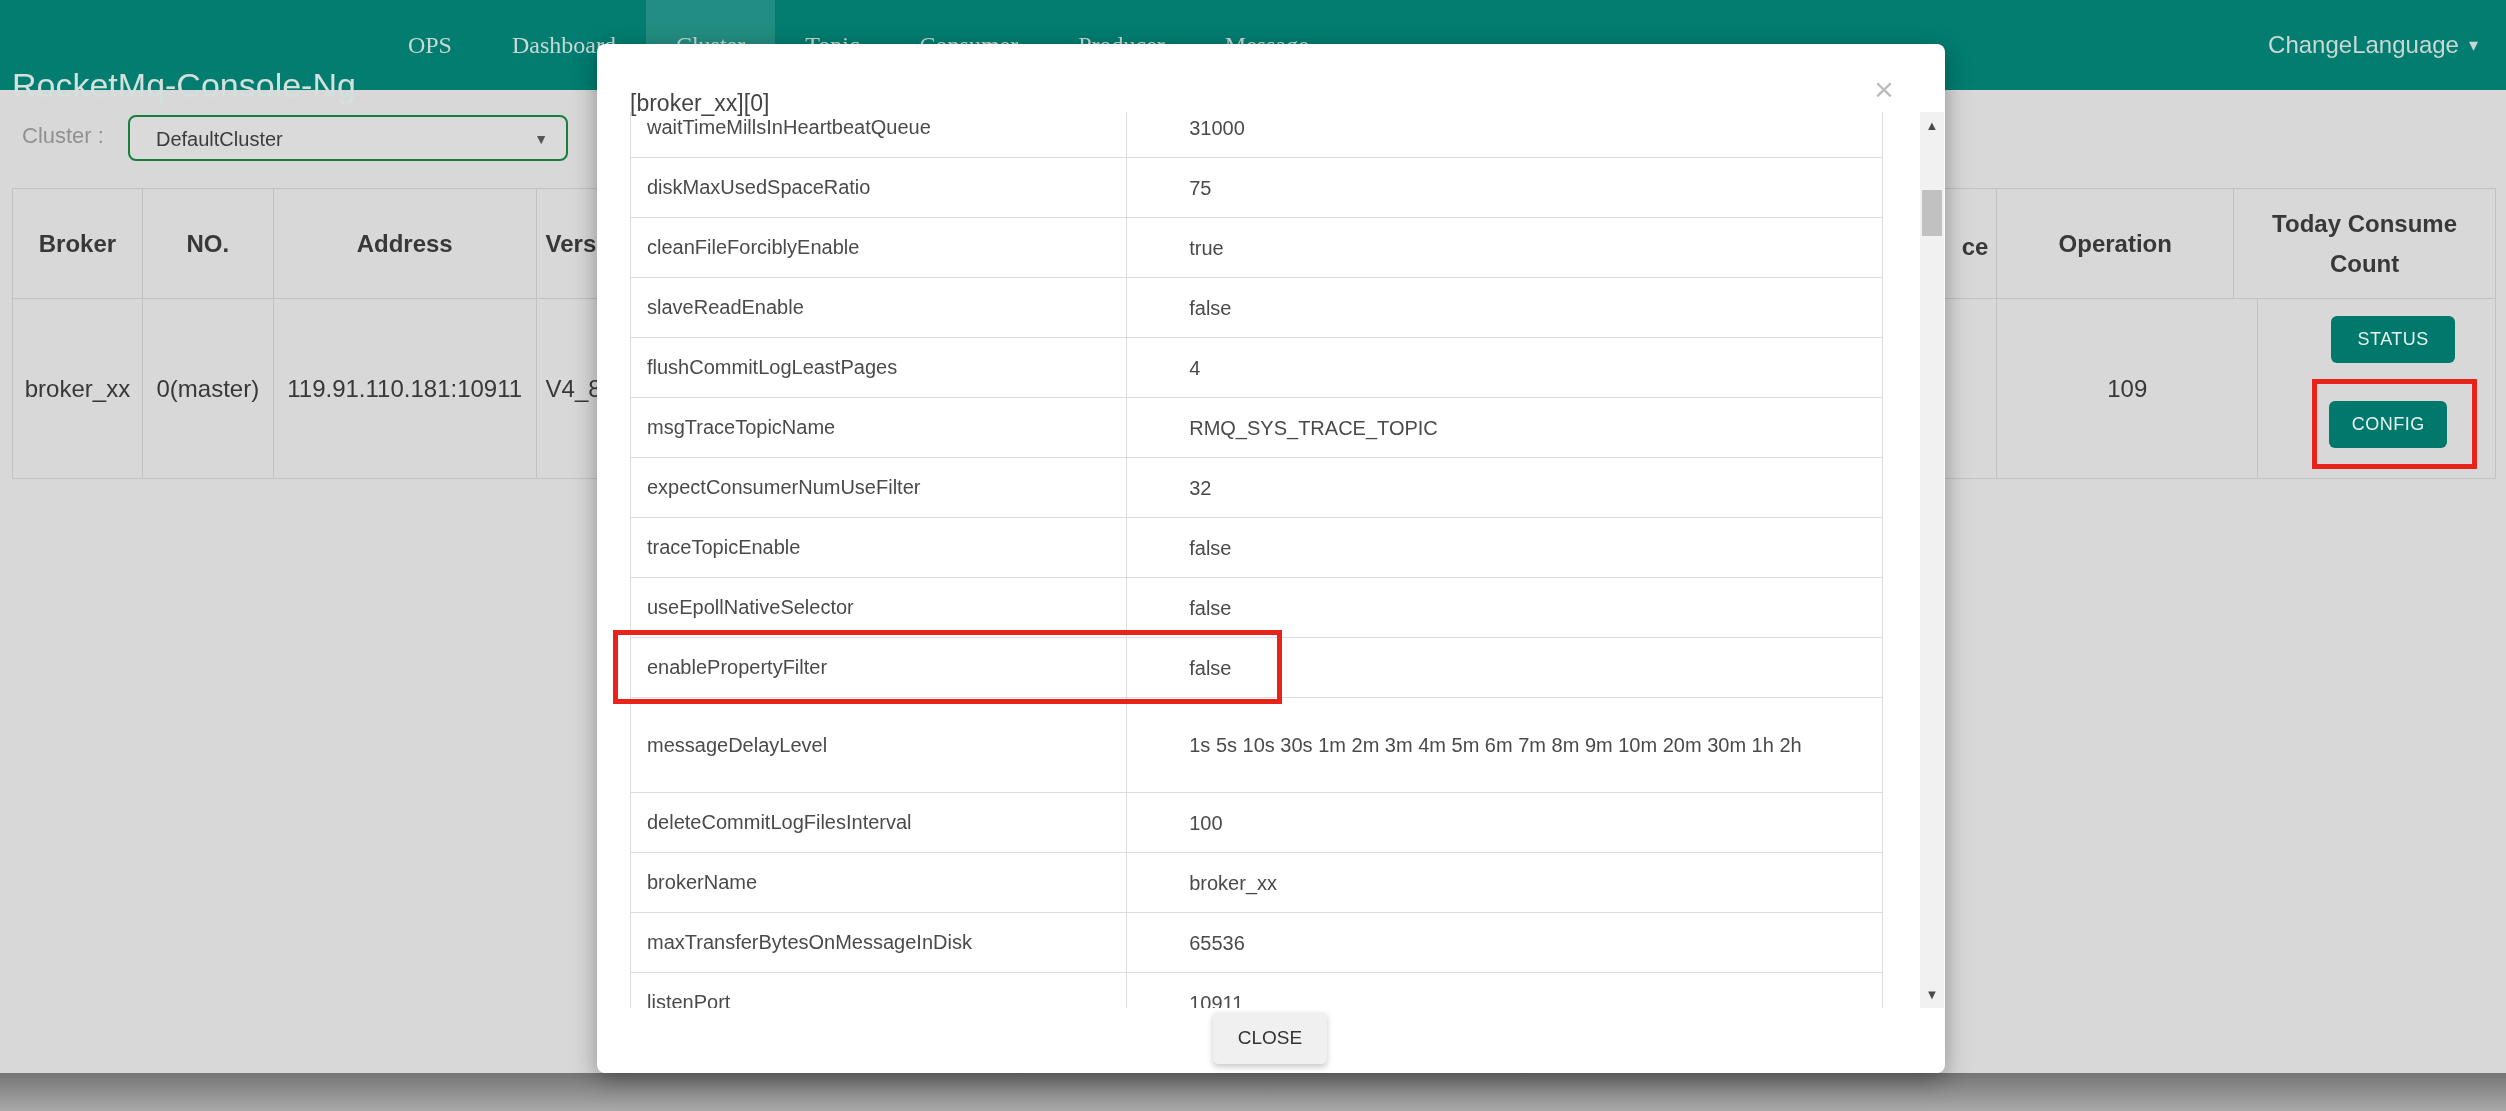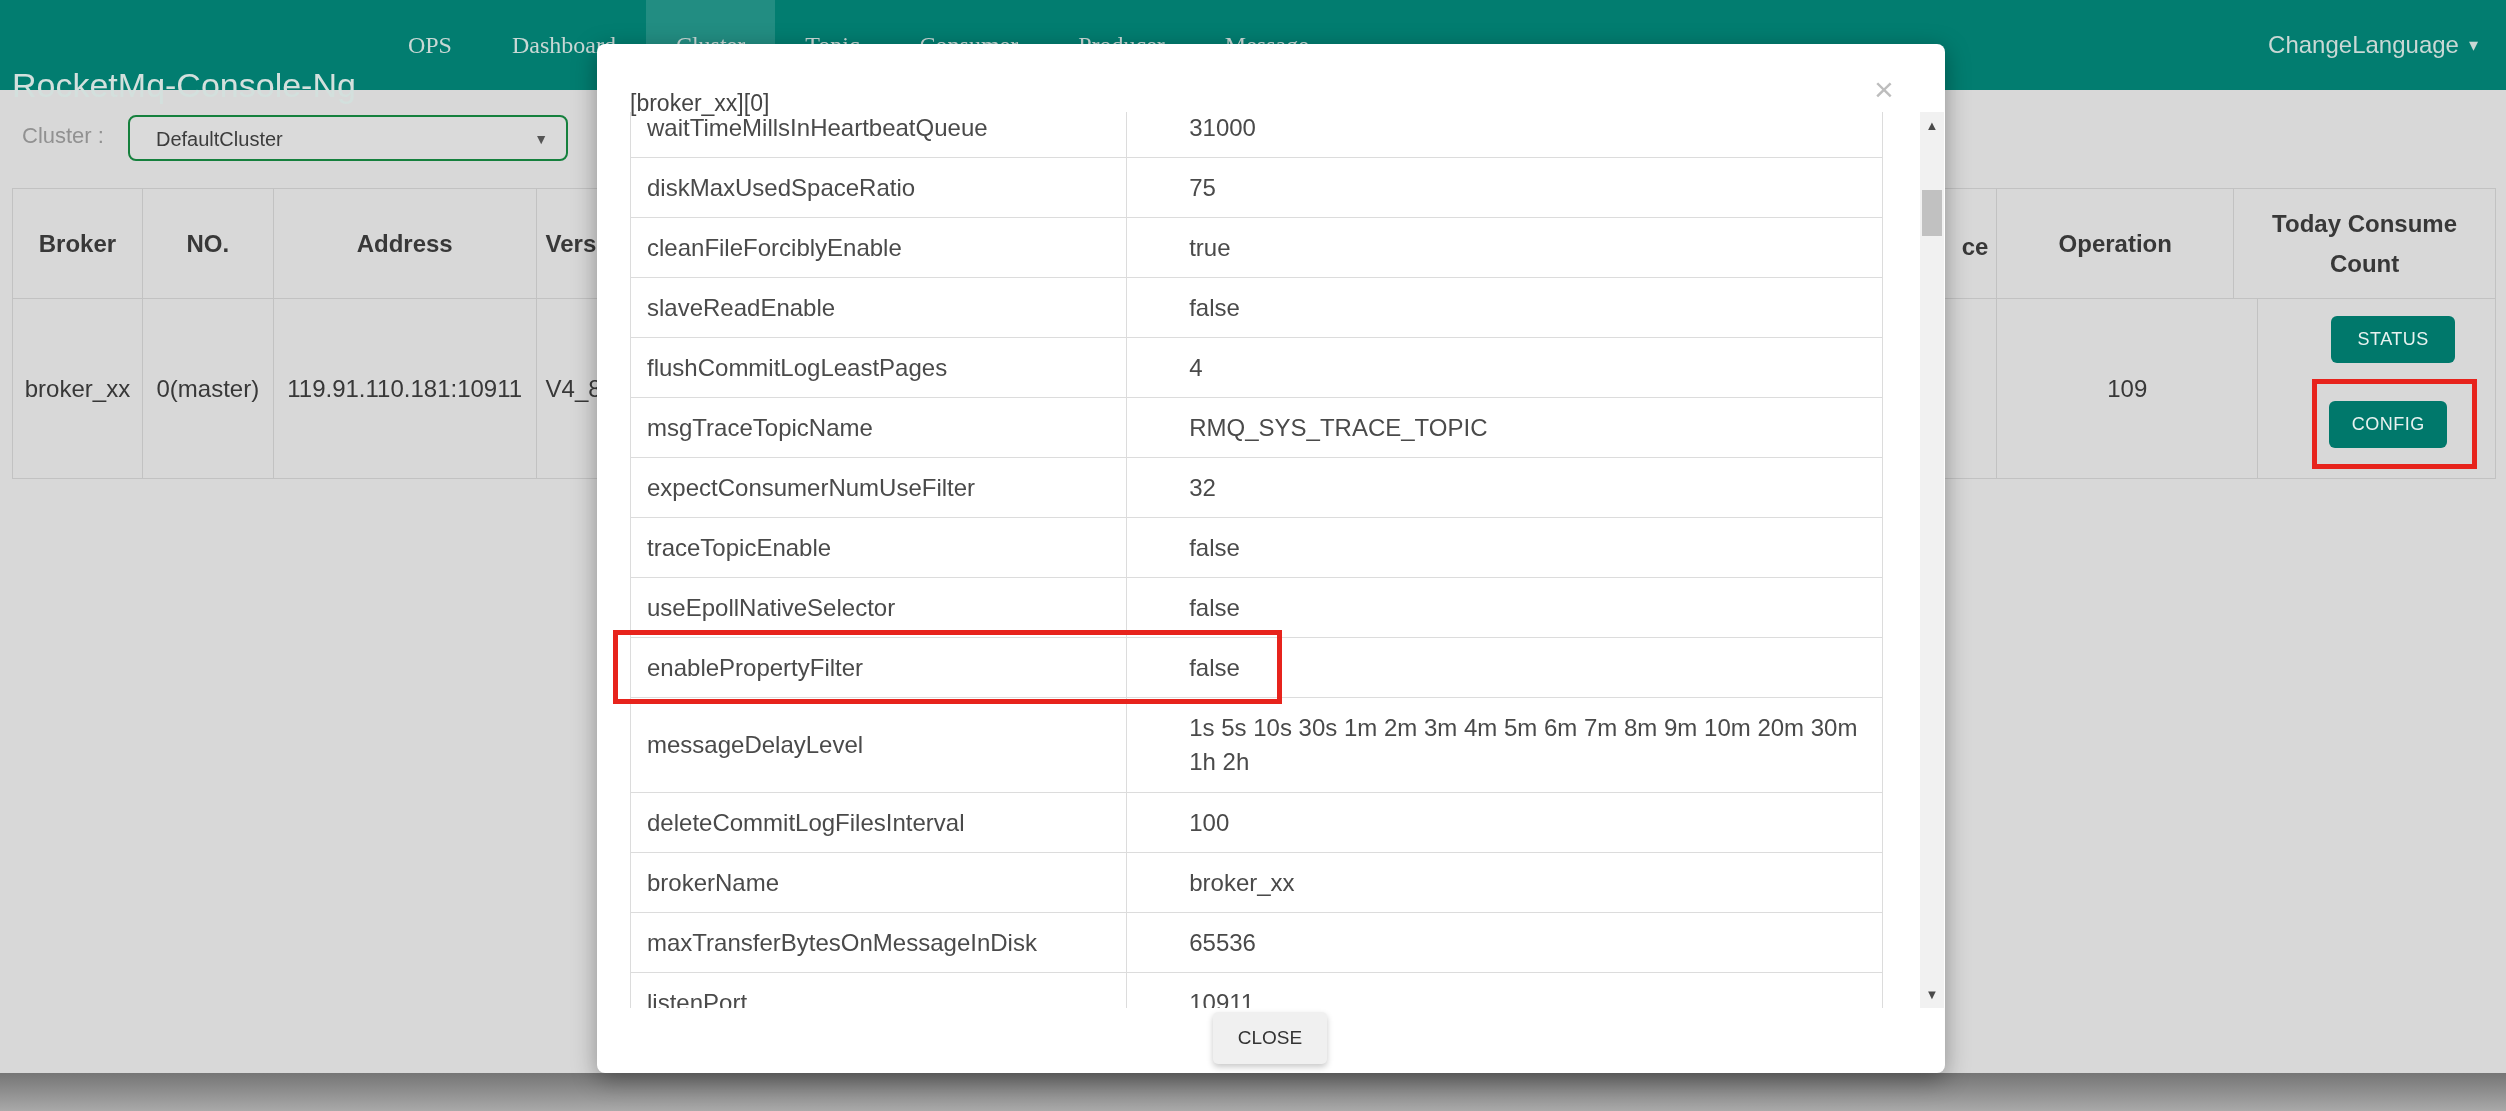--- a/index.html
+++ b/index.html
@@ -38,21 +38,21 @@
 
   
   .page-footer { position:absolute; left:0; top:1073px; width:2506px; height:38px; background:linear-gradient(180deg,#757575,#a9a9a9); }
 
   
   .modal { position:absolute; left:597px; top:44px; width:1348px; height:1029px; background:#ffffff; border-radius:8px; box-shadow:0 6px 24px rgba(0,0,0,0.35); z-index:5; }
   .modal-title { position:absolute; left:33px; top:46px; font-size:23px; color:#444; }
   .modal-close { position:absolute; left:1277px; top:28px; font-size:34px; color:#bdbdbd; cursor:pointer; line-height:1; }
   .modal-scroll { position:absolute; left:33px; top:68px; width:1253px; height:896px; overflow:hidden; }
   .cfg-table { margin-top:-14px; border-left:1px solid #dcdcdc; border-right:1px solid #dcdcdc; }
-  .cfg-row { display:flex; min-height:60px; border-bottom:1px solid #dcdcdc; font-size:24px; color:#4a4a4a;gap:48px; }
+  .cfg-row { display:flex; min-height:60px; border-bottom:1px solid #dcdcdc; font-size:20px; color:#4a4a4a;gap:48px; }
   .cfg-row.tall { min-height:95px; }
   .cfg-key { width:516px; border-right:1px solid #dcdcdc; display:flex; align-items:center; padding-left:16px; }
   .cfg-val { width:735px; display:flex; align-items:center; padding:10px 10px 10px 14px; line-height:34px; }
   .epf-red-box { position:absolute; left:16px; top:586px; width:669px; height:74px; border:5px solid #e7231c; pointer-events:none; z-index:3; }
 
   
   .m-scrollbar { position:absolute; left:1323px; top:68px; width:24px; height:896px; background:#f1f1f1; }
   .sb-arrow { position:absolute; left:0; width:24px; text-align:center; font-size:13px; color:#4a4a4a; cursor:pointer; }
   .sb-up { top:6px; } .sb-down { bottom:6px; }
   .sb-thumb { position:absolute; left:2px; top:78px; width:20px; height:46px; background:#c1c1c1; cursor:pointer; }

